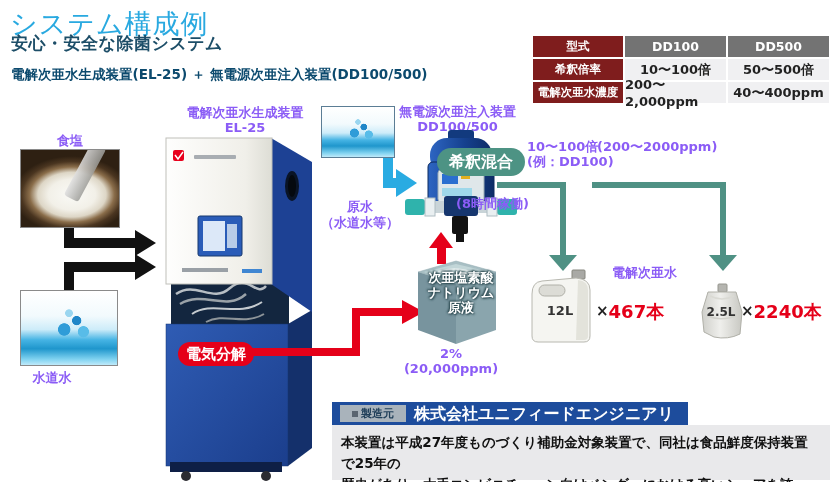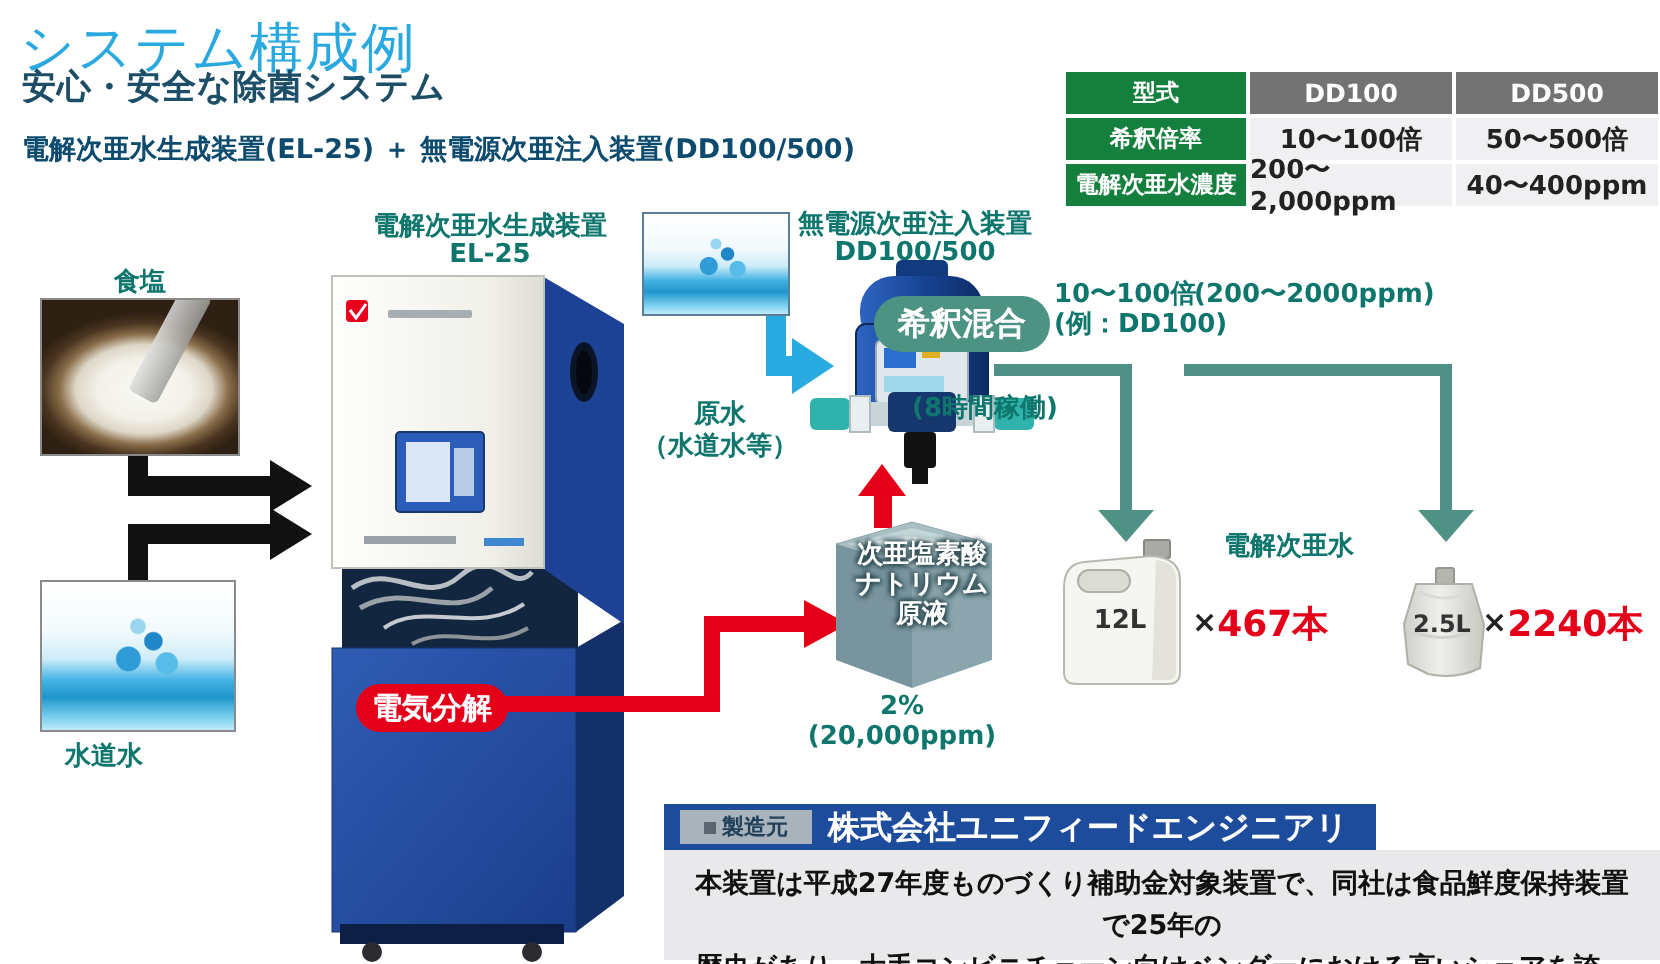--- a/index.html
+++ b/index.html
@@ -11,21 +11,21 @@
   
   .main-title { font-size:27px; color:#29A9E0; font-weight:400; letter-spacing:1px; }
   .sub-title  { font-size:17px; color:#1D4E68; font-weight:bold; letter-spacing:.5px; }
   .desc-line  { font-size:13.5px; color:#0c4a6e; font-weight:600; }
 
   
   .tbl-title { font-size:15px; font-weight:bold; color:#111; }
   .tbl-note  { font-size:11px; font-weight:600; color:#111; }
   .spec-grid { display:grid; grid-template-columns:90px 101px 101px; grid-auto-rows:21px; gap:2px; background:#fff; }
   .cell { display:flex; align-items:center; justify-content:center; font-size:12px; }
-  .cell.rowhead { background:#15803d; color:#fff; font-weight:600; font-size:11.5px; }
+  .cell.rowhead { background:#7f1d1d; color:#fff; font-weight:600; font-size:11.5px; }
   .cell.colhead { background:#737373; color:#fff; font-weight:bold; font-size:12.5px; }
   .cell.data    { background:#F0F0F2; color:#222; font-weight:600; font-size:13px; }
 
   
   .photo { border:1px solid #8a8a8a; }
   .salt-photo { background:
       radial-gradient(ellipse 60% 50% at 52% 58%, #fafaf6 0%, #f2f0e8 40%, #ddd6c6 58%, #8a6d4a 72%, #4a3520 86%, #2e2012 100%); position:relative; overflow:hidden; }
   .salt-scoop { position:absolute; width:16px; height:60px; background:linear-gradient(90deg,#e0e0e0,#9c9c98); top:-8px; right:26px; transform:rotate(28deg); border-radius:3px; opacity:.85; }
   .water-photo { background:
       radial-gradient(circle at 58% 40%, #1f86c8 0 6%, rgba(31,134,200,0) 7%),
@@ -44,21 +44,21 @@
   .head-right-cyan  { width:0; height:0; border-top:14px solid transparent; border-bottom:14px solid transparent; border-left:21px solid #29ABE2; }
   .head-right-red   { width:0; height:0; border-top:12px solid transparent; border-bottom:12px solid transparent; border-left:22px solid #E50019; }
   .head-down-green  { width:0; height:0; border-left:14px solid transparent; border-right:14px solid transparent; border-top:16px solid #4F9184; }
   .head-up-red      { width:0; height:0; border-left:12px solid transparent; border-right:12px solid transparent; border-bottom:16px solid #E50019; }
 
   
   .badge { color:#fff; font-weight:bold; text-align:center; border-radius:14px; }
   .badge.red  { background:#E50019; font-size:15px; line-height:24px; }
   .badge.teal { background:#4D9384; font-size:16px; line-height:28px; }
 
-  .lbl { font-size:13px; color:#0f766e; font-weight:600; }
+  .lbl { font-size:13px; color:#8b5cf6; font-weight:600; }
   .lbl.b { font-weight:bold; }
   .tank-label { font-size:13px; font-weight:bold; color:#fff; line-height:15px;
       text-shadow:0 0 3px #27454c, 1px 1px 2px #27454c, -1px -1px 2px #27454c; }
   .count-x { font-size:15px; color:#222; font-weight:bold; vertical-align:2px; }
   .count-n { font-size:18px; color:#E50019; font-weight:bold; }
 
   
   .mfr-bar { background:#1D4C9C; }
   .mfr-tag { background:#A9B3BB; color:#21405a; font-weight:bold; font-size:11px; line-height:17px; text-align:center; }
   .mfr-tag .sq { display:inline-block; width:6px; height:6px; background:#5a6570; margin-right:3px; }
@@ -263,18 +263,18 @@
     <span class="count-x">×</span><span class="count-n">2240本</span>
   </div>
 
 
   <div class="abs mfr-bar" style="left:332px;top:402px;width:356px;height:23px;">
     <div class="abs mfr-tag" style="left:8px;top:3px;width:66px;height:17px;">
       <span class="sq"></span><span>製造元</span>
     </div>
     <div class="abs mfr-name" style="left:74px;right:6px;top:0;">株式会社ユニフィードエンジニアリング</div>
   </div>
-  <div class="abs mfr-desc" style="left:332px;top:425px;width:498px;height:55px;text-align:center;">
+  <div class="abs mfr-desc" style="left:332px;top:425px;width:498px;height:55px;">
     <div>本装置は平成27年度ものづくり補助金対象装置で、同社は食品鮮度保持装置で25年の</div>
     <div>歴史があり、大手コンビニチェーン向けベンダーにおける高いシェアを誇っています。</div>
   </div>
 
 </div>
 
 </body></html>

